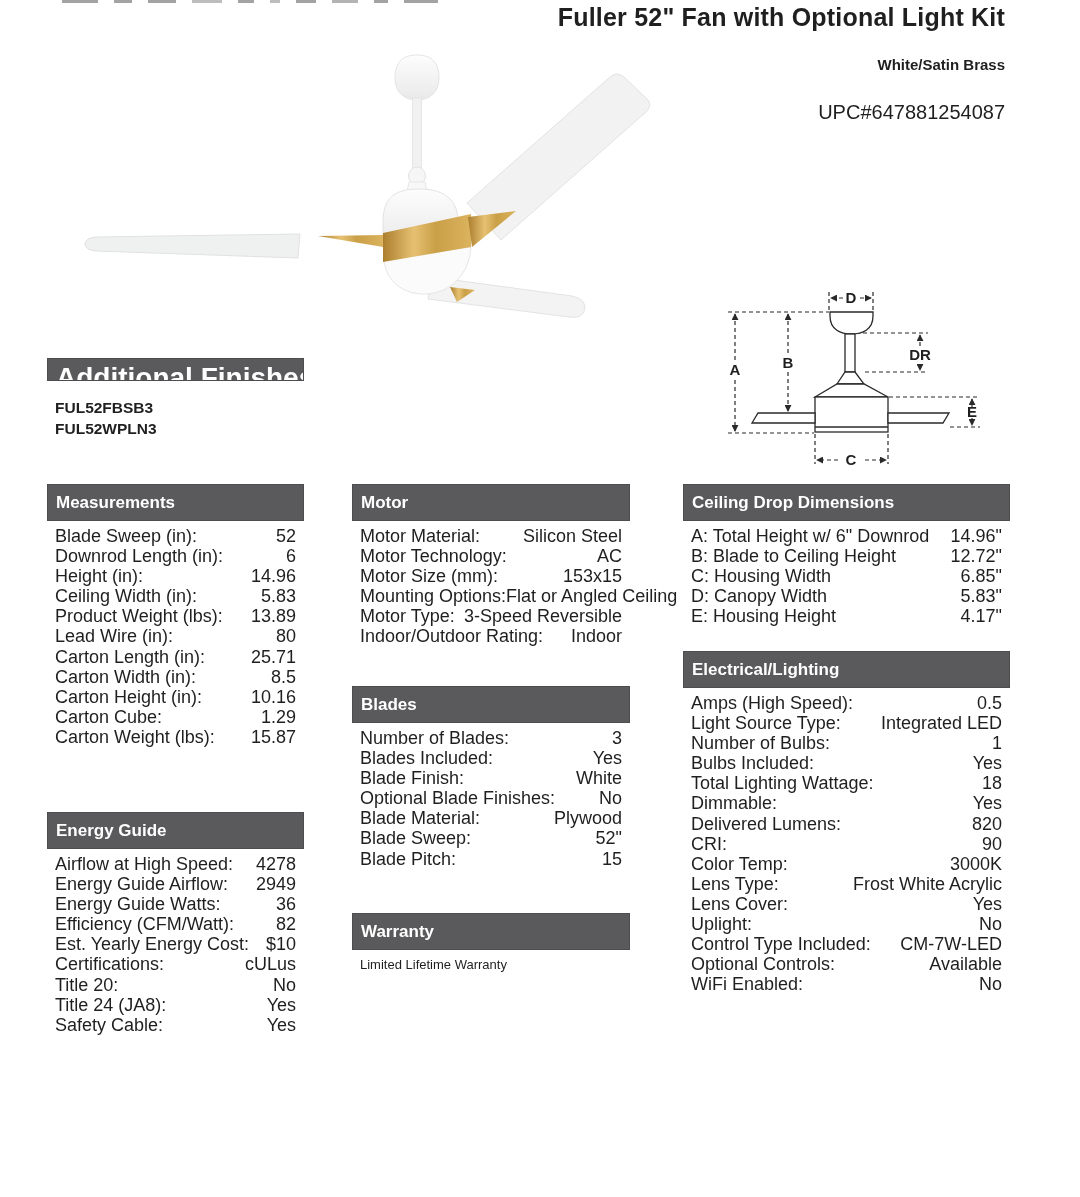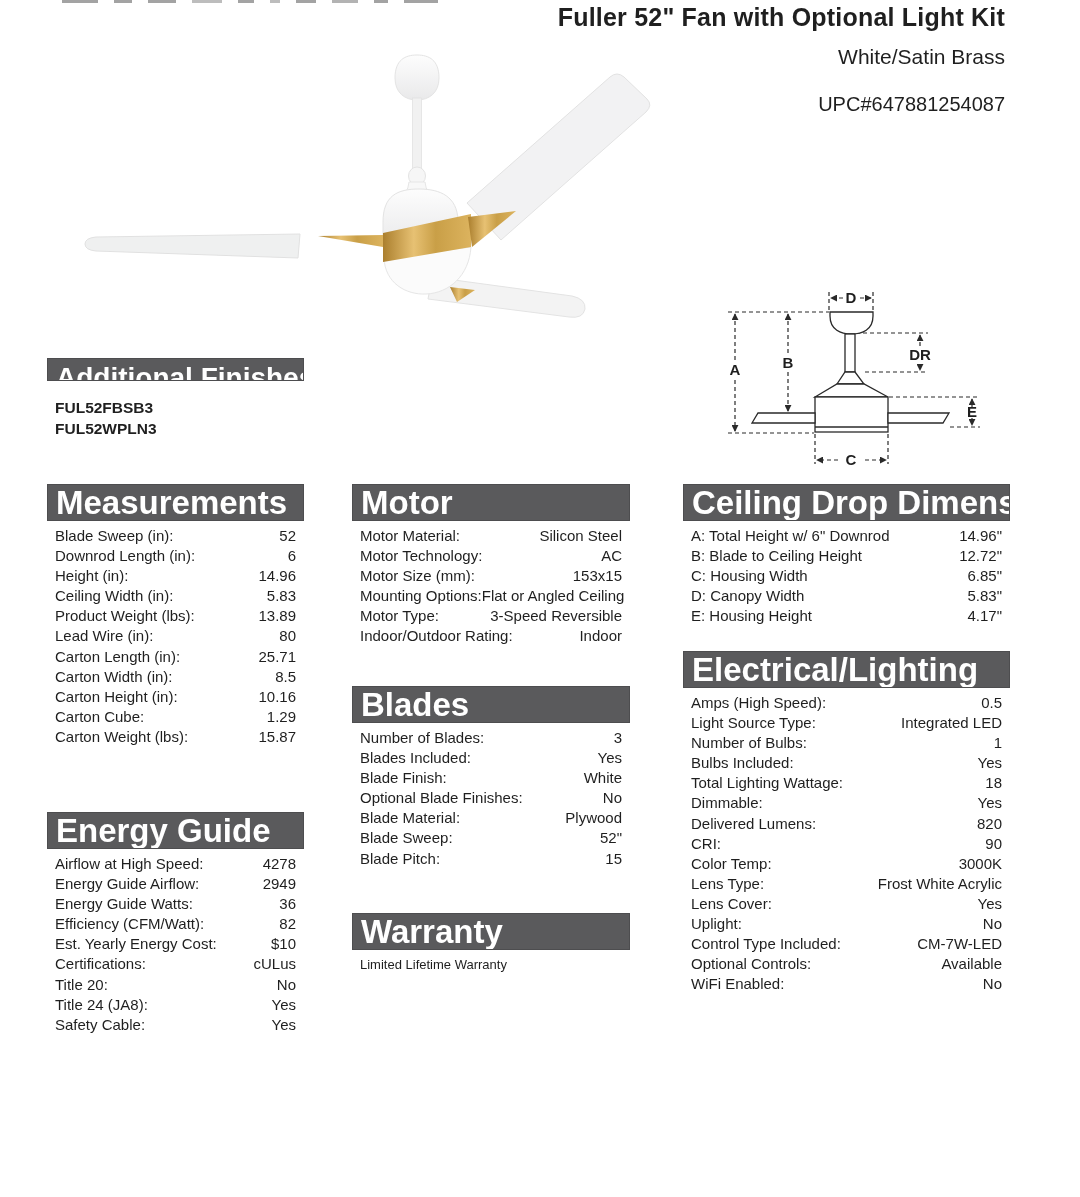--- a/index.html
+++ b/index.html
@@ -13,31 +13,31 @@
   .logo-frag i{display:block;height:3px;background:#a3a3a3}
   .logo-frag i:nth-child(1){width:36px}.logo-frag i:nth-child(2){width:18px}
   .logo-frag i:nth-child(3){width:28px}.logo-frag i:nth-child(4){width:30px;background:#bdbdbd}
   .logo-frag i:nth-child(5){width:16px}.logo-frag i:nth-child(6){width:10px;background:#bdbdbd}
   .logo-frag i:nth-child(7){width:20px}.logo-frag i:nth-child(8){width:26px;background:#b3b3b3}
   .logo-frag i:nth-child(9){width:14px}.logo-frag i:nth-child(10){width:34px}
 
   
   .titleblock{top:2px;right:75px;text-align:right}
   .t1{font-size:25px;font-weight:bold;line-height:31px;letter-spacing:.2px}
-  .t2{font-size:21px;font-weight:normal;line-height:24px;margin-top:12px}
+  .t2{font-size:15px;font-weight:bold;line-height:24px;margin-top:20px}
   .t3{font-size:20px;line-height:24px;margin-top:23px}
 
   
-  .bar{background:#5a5a5c;color:#fff;font-weight:bold;font-size:33px;height:37px;
+  .bar{background:#5a5a5c;color:#fff;font-weight:bold;font-size:17px;height:37px;
        line-height:36px;padding-left:8px;white-space:nowrap;overflow:hidden;border:1px solid #4d4d4f}
   .bar.small{font-size:28px;height:23px;line-height:38px}
 
   
   .rows{margin-top:5px}
-  .row{display:flex;justify-content:space-between;height:20.1px;font-size:15px;
+  .row{display:flex;justify-content:space-between;height:20.1px;font-size:18px;
        line-height:20.1px;padding:0 8px;white-space:nowrap}
   .row .val{text-align:left}
 
   .finish-list{margin-top:16px;padding-left:8px;font-weight:bold;font-size:15.5px;line-height:21px}
   .warr-text{margin-top:7px;padding-left:8px;font-size:13px}
 
   svg text{font-family:"Liberation Sans","DejaVu Sans",sans-serif}
 </style>
 </head>
 <body>

